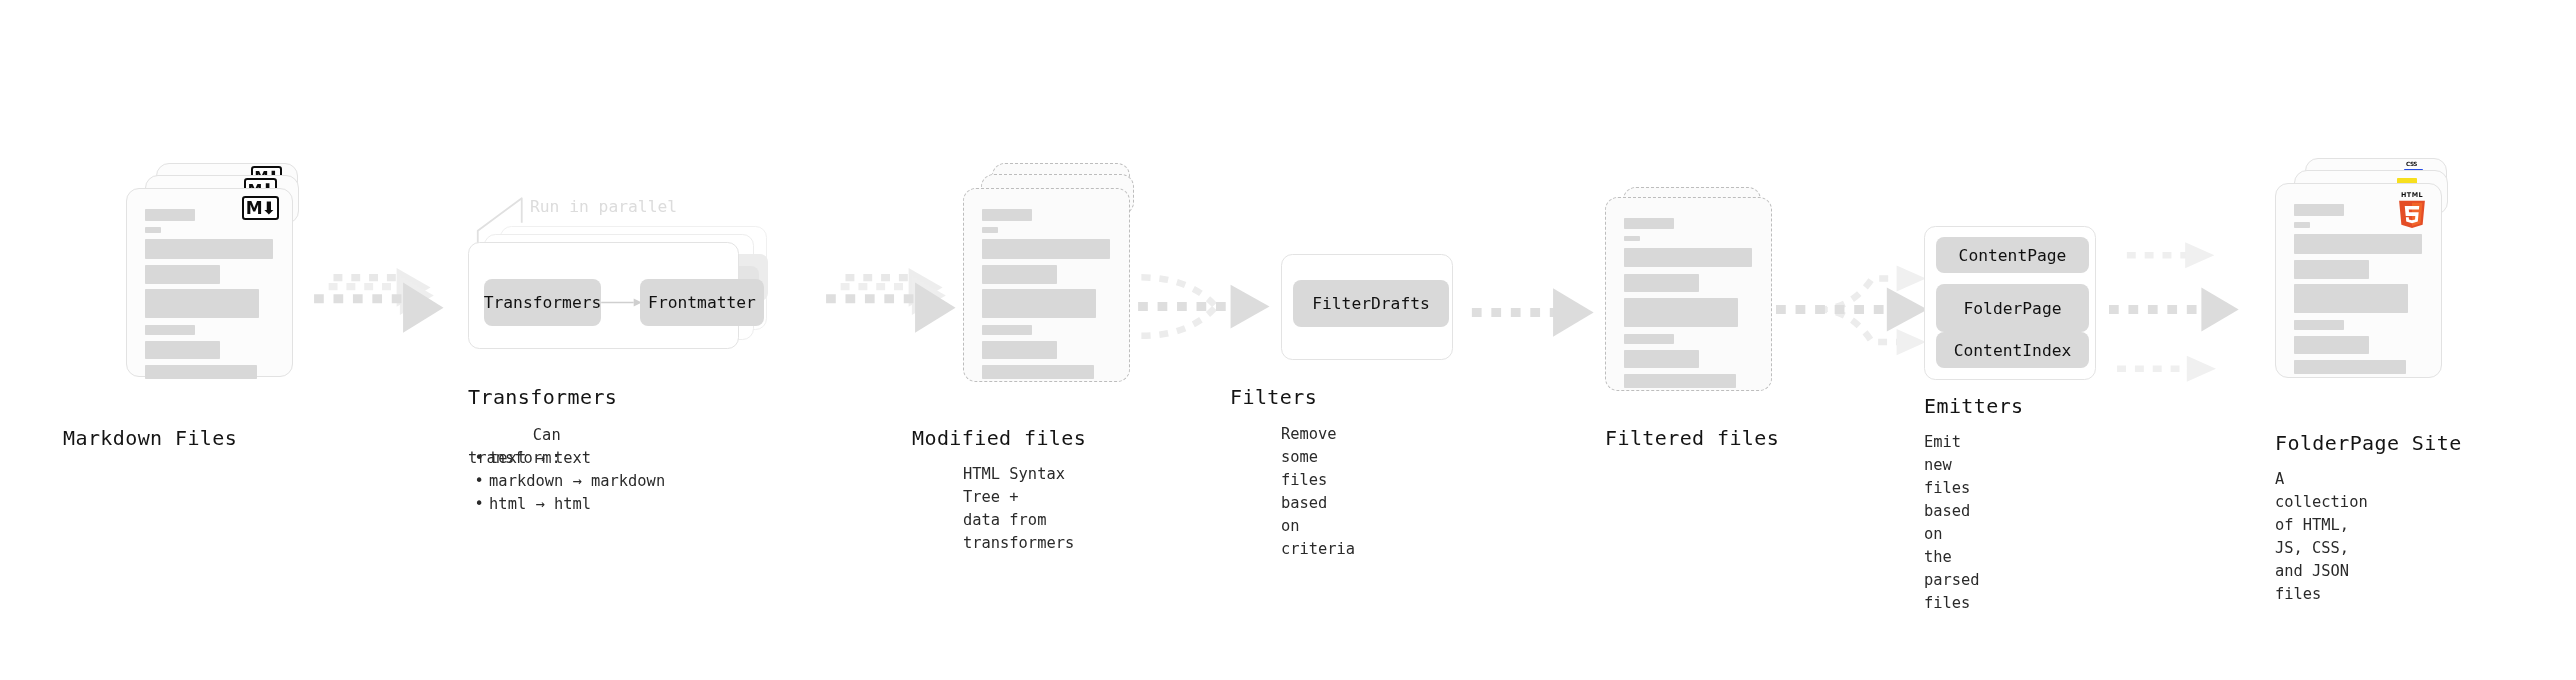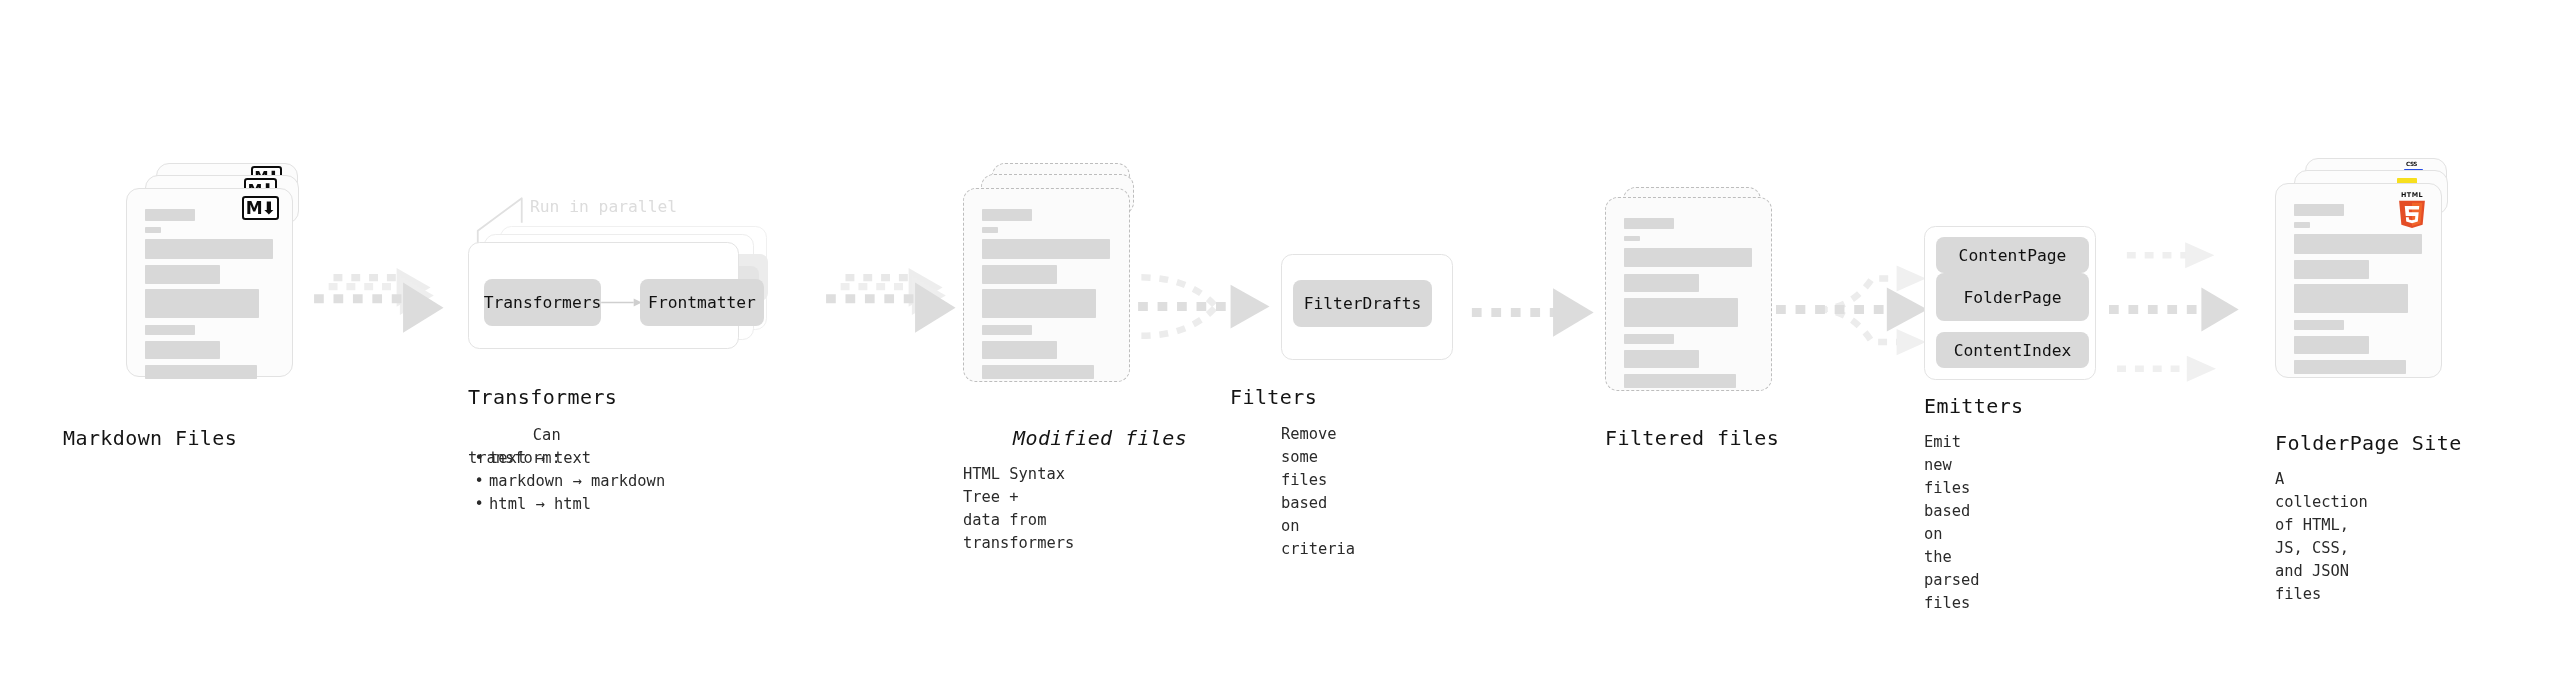--- a/index.html
+++ b/index.html
@@ -251,39 +251,39 @@
         <div class="bar" style="left:18px; top:20.3px; width:50px; height:11.4px;"></div>
         <div class="bar" style="left:18px; top:38px; width:16.3px; height:5.7px;"></div>
         <div class="bar" style="left:18px; top:50px; width:128px; height:19.5px;"></div>
         <div class="bar" style="left:18px; top:76px; width:75px; height:18.7px;"></div>
         <div class="bar" style="left:18px; top:100px; width:114px; height:29px;"></div>
         <div class="bar" style="left:18px; top:136px; width:50px; height:9.8px;"></div>
         <div class="bar" style="left:18px; top:152px; width:75px; height:18px;"></div>
         <div class="bar" style="left:18px; top:176px; width:112px; height:14px;"></div>
       </div>
     </div>
-    <div class="stage-title" style="left:1013px; top:426px;font-style:italic;">Modified files</div>
+    <div class="stage-title" style="left:912px; top:426px;">Modified files</div>
     <div class="stage-desc" style="left:963px; top:463px;">HTML Syntax Tree +
 data from transformers</div>
   </div>
 
   <svg class="connector" style="left:1130px; top:248px;" width="146" height="122" viewBox="0 0 180 150">
     <g fill="none" stroke="#ececec" stroke-width="8" stroke-dasharray="11 11">
       <path d="M14 36 Q 74 36 106 72"></path>
       <path d="M14 108 Q 74 108 106 72"></path>
     </g>
     <g fill="none" stroke="#dedede" stroke-width="11" stroke-dasharray="12 12">
       <line x1="10" y1="72" x2="118" y2="72"></line>
     </g>
     <polygon points="124,45 172,72 124,99" fill="#dcdcdc"></polygon>
   </svg>
 
   <div class="stage" style="left:0px;">
     <div class="groupbox" style="left:1281px; top:254px; width:172px; height:106px;"></div>
-    <div class="chip" style="left:1293px; top:280px; width:139px; height:47px;">FilterDrafts</div>
+    <div class="chip" style="left:1293px; top:280px; width:156px; height:47px;">FilterDrafts</div>
     <div class="stage-title" style="left:1230px; top:385px;">Filters</div>
     <div class="stage-desc" style="left:1281px; top:423px;">Remove some files based
 on criteria</div>
   </div>
 
   <svg class="connector" style="left:1467px; top:288px;" width="138" height="49" viewBox="0 0 170 60">
     <g stroke="#dedede" stroke-width="11" stroke-dasharray="12 12" fill="none">
       <line x1="6" y1="30" x2="110" y2="30"></line>
     </g>
     <polygon points="106,0 156,30 106,60" fill="#dcdcdc"></polygon>
@@ -315,21 +315,21 @@
     <polygon points="148,124 184,140 148,156" fill="#f0f0f0"></polygon>
     <g fill="none" stroke="#dedede" stroke-width="11" stroke-dasharray="12 12">
       <line x1="0" y1="100" x2="140" y2="100"></line>
     </g>
     <polygon points="136,73 186,100 136,127" fill="#dcdcdc"></polygon>
   </svg>
 
   <div class="stage" style="left:0px;">
     <div class="groupbox" style="left:1924px; top:226px; width:172px; height:154px;"></div>
     <div class="chip" style="left:1936px; top:237px; width:153px; height:36px;">ContentPage</div>
-    <div class="chip" style="left:1936px; top:273px; width:153px; height:48px;">FolderPage</div>
+    <div class="chip" style="left:1936px; top:284px; width:153px; height:48px;">FolderPage</div>
     <div class="chip" style="left:1936px; top:332px; width:153px; height:36px;">ContentIndex</div>
     <div class="stage-title" style="left:1924px; top:394px;">Emitters</div>
     <div class="stage-desc" style="left:1924px; top:431px;">Emit new files based on
 the parsed files</div>
   </div>
 
   <svg class="connector" style="left:2109px; top:228px;" width="154" height="163" viewBox="0 0 190 200">
     <g fill="none" stroke="#efefef" stroke-width="8" stroke-dasharray="11 11">
       <line x1="22" y1="33" x2="98" y2="33"></line>
       <line x1="10" y1="173" x2="100" y2="173"></line>

